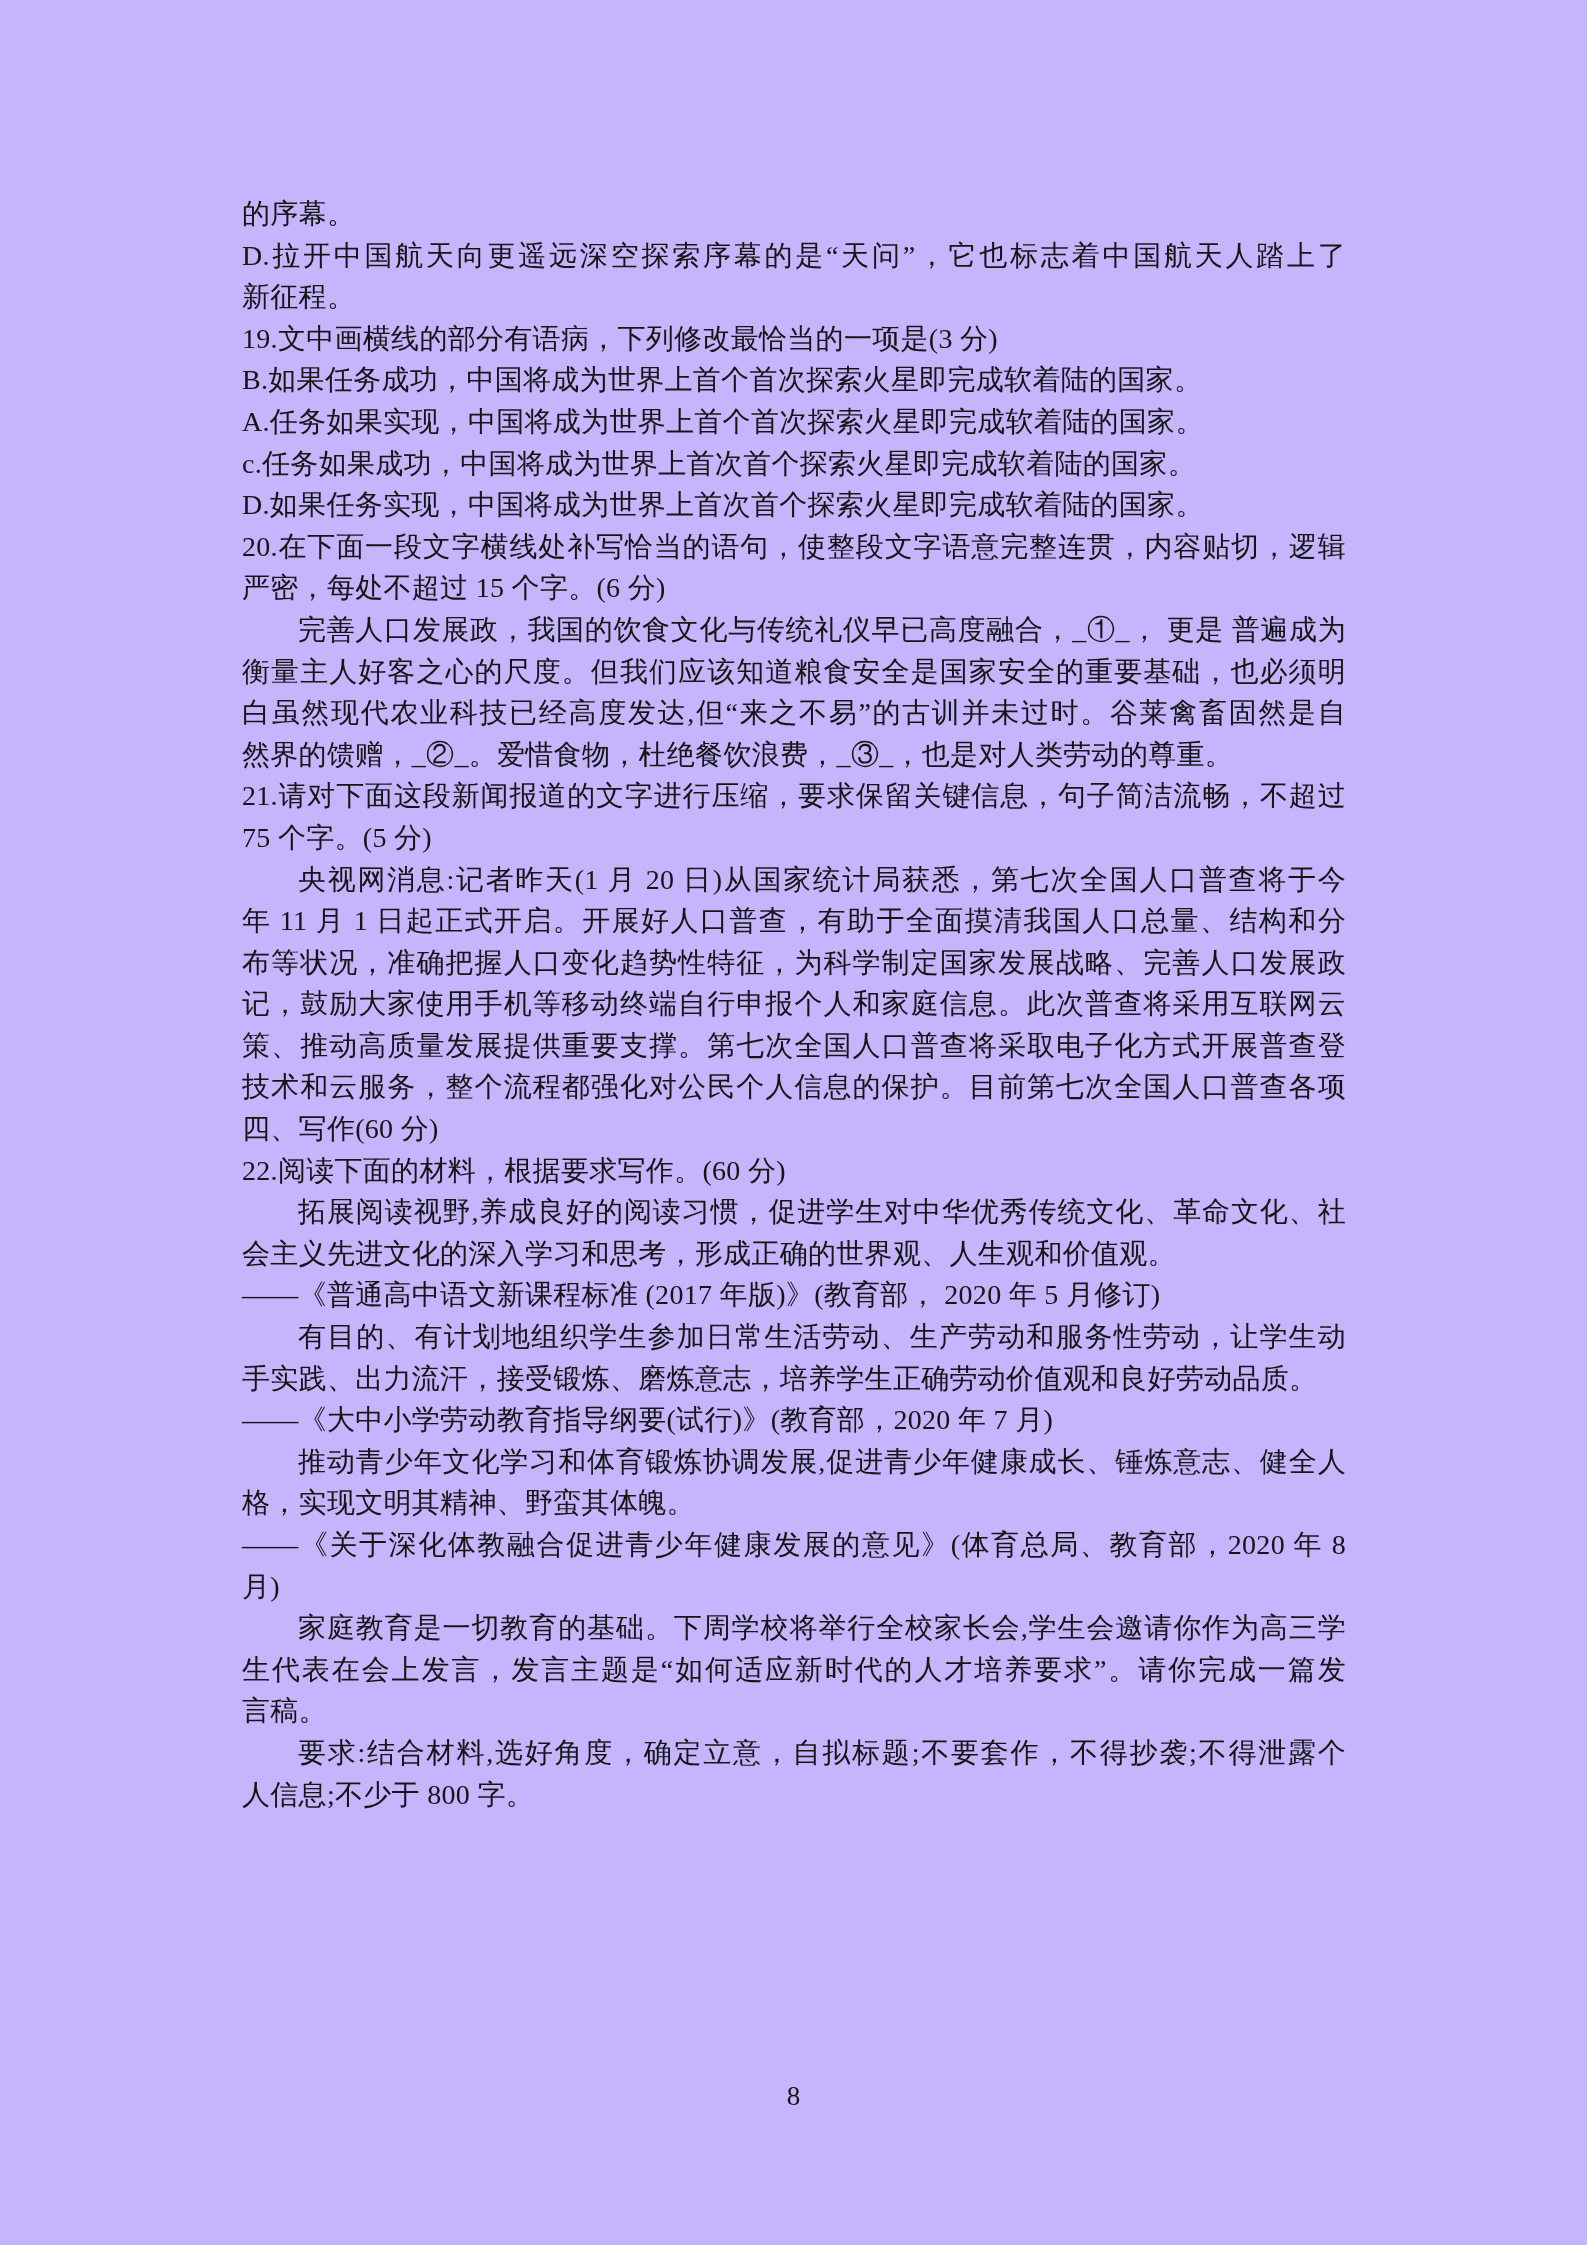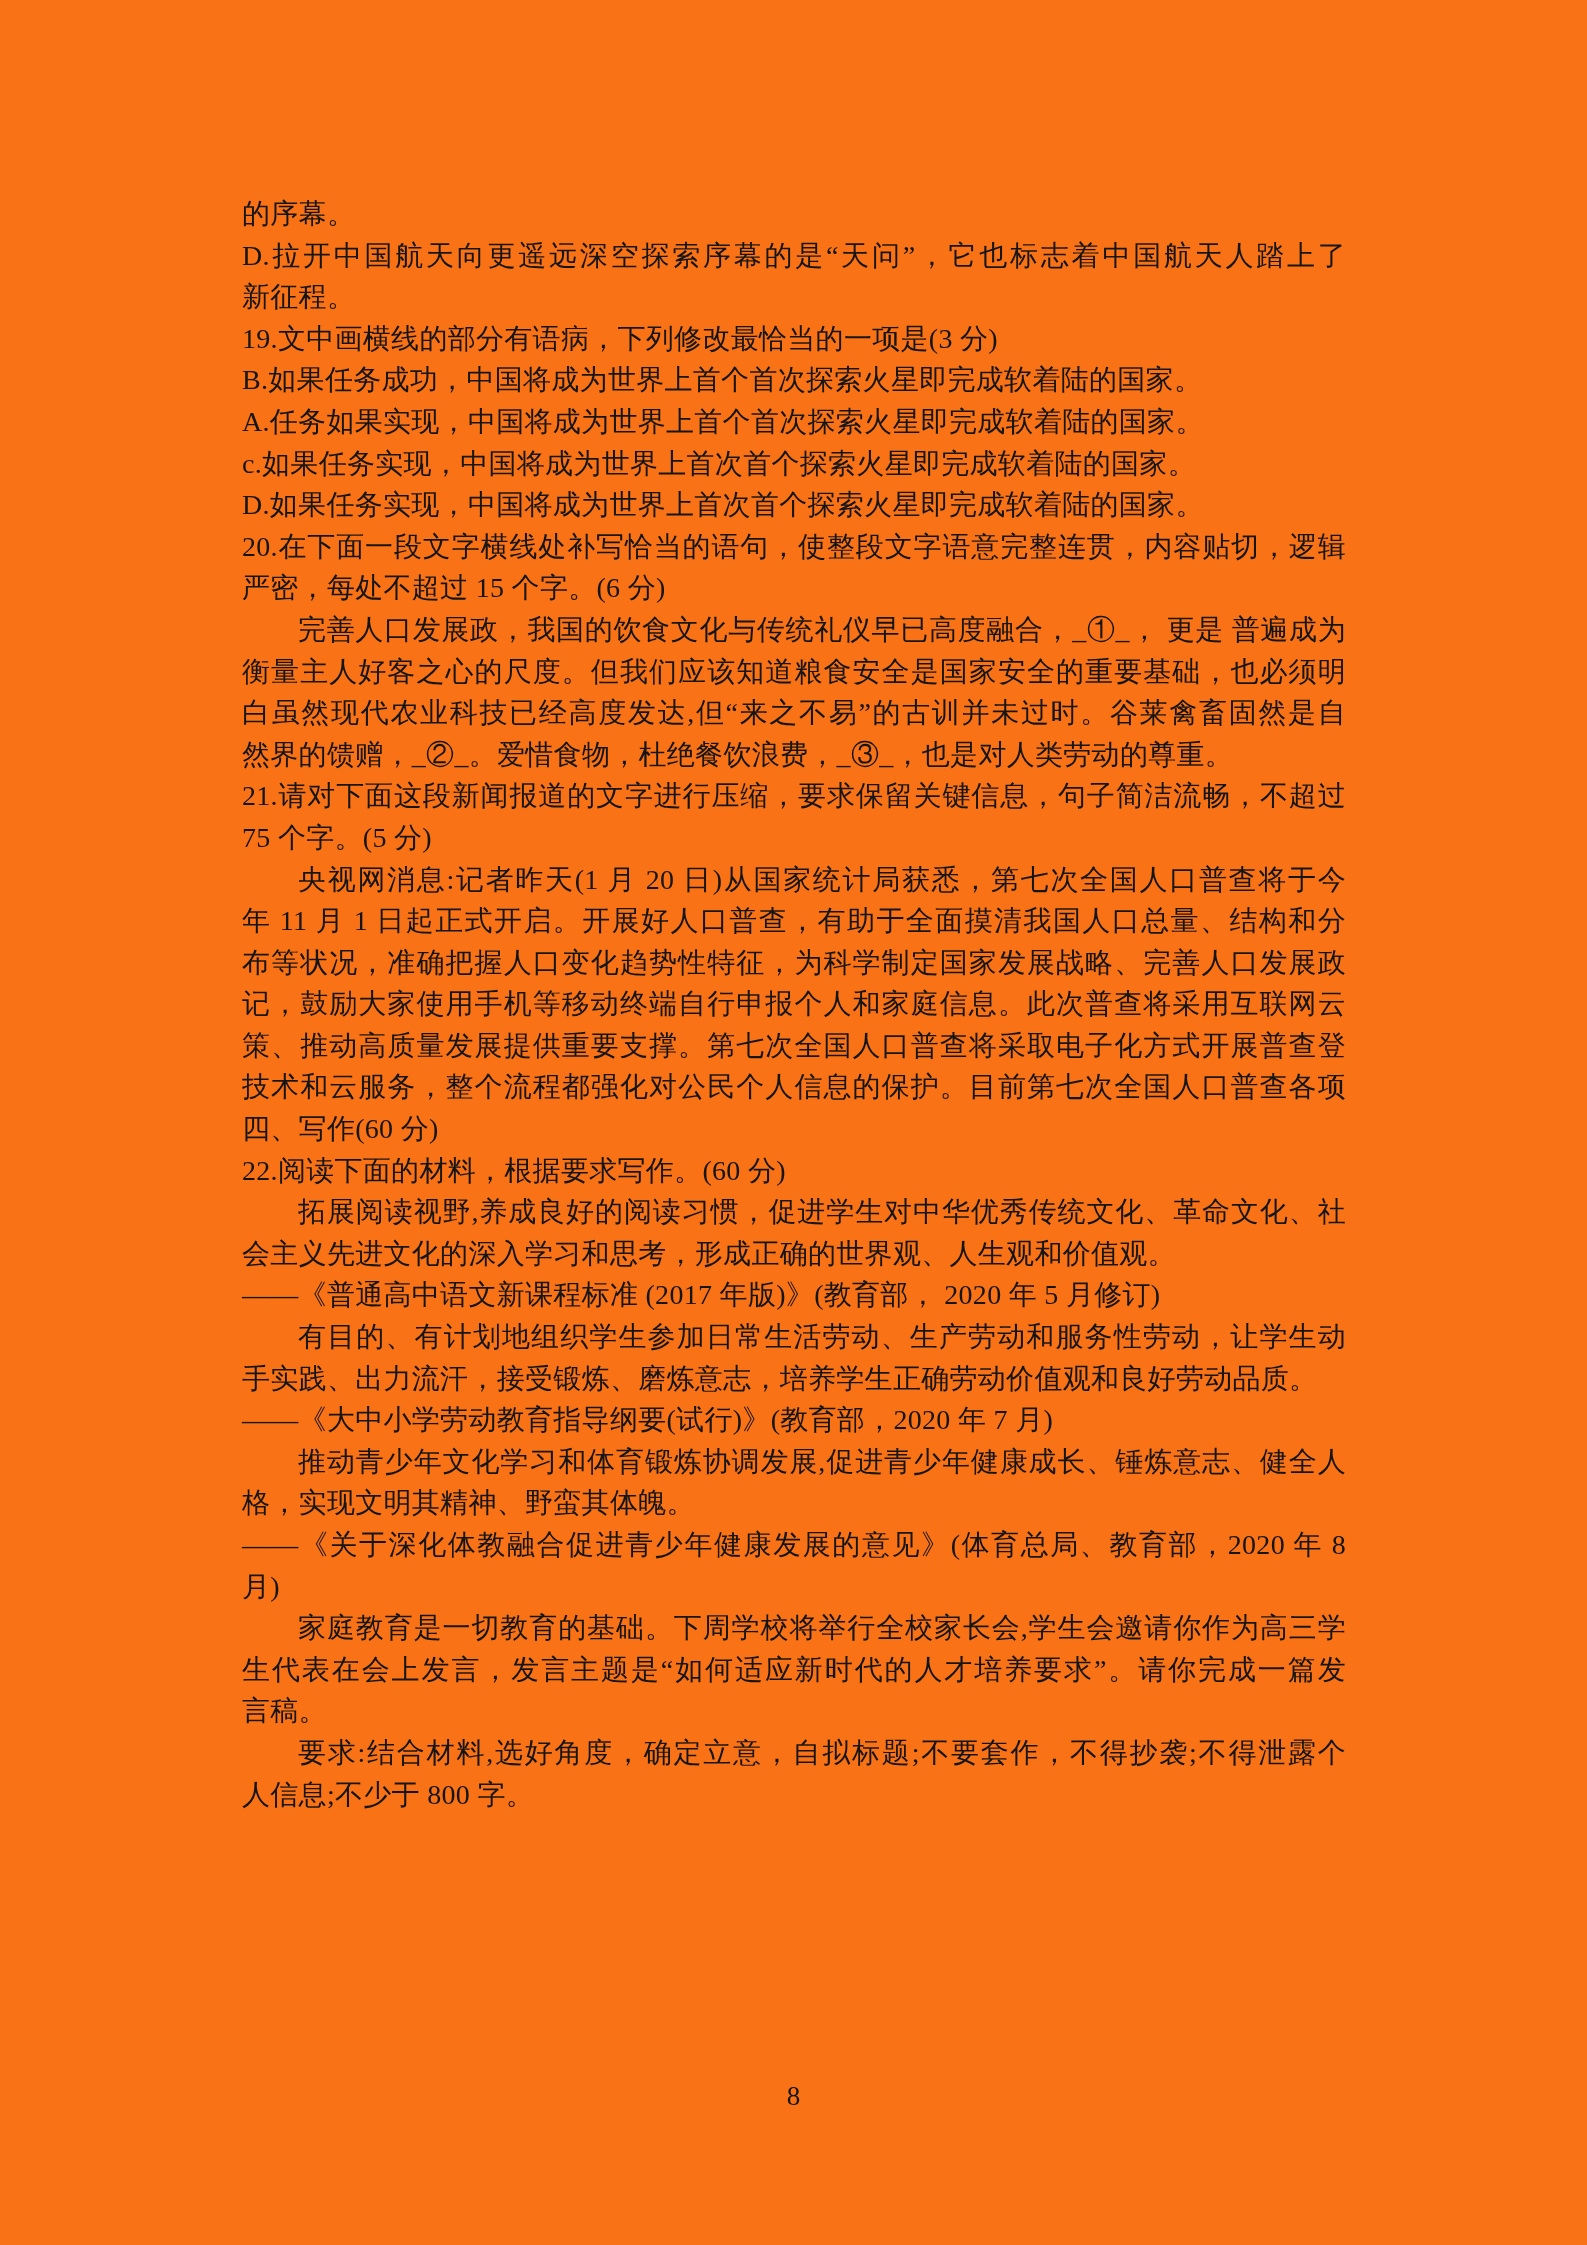--- a/index.html
+++ b/index.html
@@ -4,21 +4,21 @@
 <style>
   html, body {
     margin: 0;
     padding: 0;
     background: #ffffff;
   }
   .page {
     position: relative;
     width: 1587px;
     height: 2245px;
-    background: #f97316;
+    background: #c4b5fd;
     overflow: hidden;
     font-family: "Liberation Serif", "DejaVu Serif", serif;
     color: #151515;
   }
   .content {
     position: absolute;
     left: 242px;
     top: 193px;
     width: 1104px;
     font-size: 28px;
@@ -52,21 +52,21 @@
 <body>
 
 <div class="page">
   <div class="content" id="doc-lines">
       <div class="line">的序幕。</div>
       <div class="line fill">D.拉开中国航天向更遥远深空探索序幕的是“天问”，它也标志着中国航天人踏上了</div>
       <div class="line">新征程。</div>
       <div class="line">19.文中画横线的部分有语病，下列修改最恰当的一项是(3 分)</div>
       <div class="line">B.如果任务成功，中国将成为世界上首个首次探索火星即完成软着陆的国家。</div>
       <div class="line">A.任务如果实现，中国将成为世界上首个首次探索火星即完成软着陆的国家。</div>
-      <div class="line">c.如果任务实现，中国将成为世界上首次首个探索火星即完成软着陆的国家。</div>
+      <div class="line">c.任务如果成功，中国将成为世界上首次首个探索火星即完成软着陆的国家。</div>
       <div class="line">D.如果任务实现，中国将成为世界上首次首个探索火星即完成软着陆的国家。</div>
       <div class="line fill">20.在下面一段文字横线处补写恰当的语句，使整段文字语意完整连贯，内容贴切，逻辑</div>
       <div class="line">严密，每处不超过 15 个字。(6 分)</div>
       <div class="line fill indent">完善人口发展政，我国的饮食文化与传统礼仪早已高度融合，_①_， 更是 普遍成为</div>
       <div class="line fill">衡量主人好客之心的尺度。但我们应该知道粮食安全是国家安全的重要基础，也必须明</div>
       <div class="line fill">白虽然现代农业科技已经高度发达,但“来之不易”的古训并未过时。谷莱禽畜固然是自</div>
       <div class="line">然界的馈赠，_②_。爱惜食物，杜绝餐饮浪费，_③_，也是对人类劳动的尊重。</div>
       <div class="line fill">21.请对下面这段新闻报道的文字进行压缩，要求保留关键信息，句子简洁流畅，不超过</div>
       <div class="line">75 个字。(5 分)</div>
       <div class="line fill indent">央视网消息:记者昨天(1 月 20 日)从国家统计局获悉，第七次全国人口普查将于今</div>

